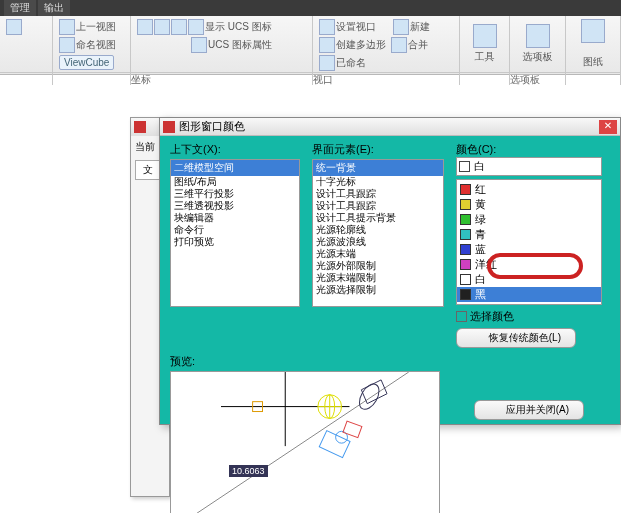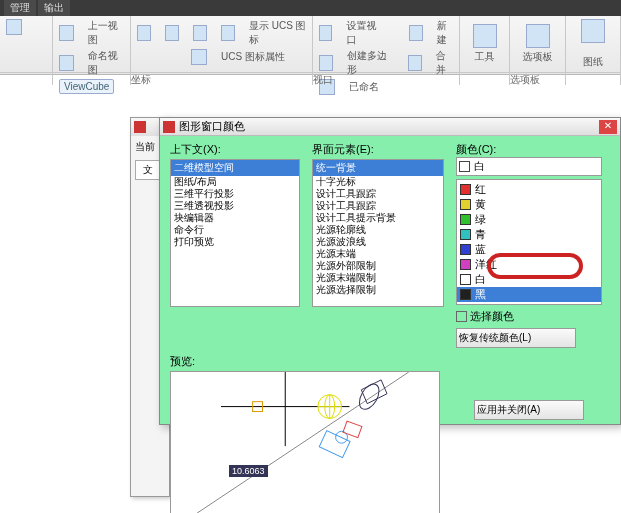--- a/index.html
+++ b/index.html
@@ -2,53 +2,53 @@
 <html><head>
 <meta charset="utf-8">
 <style>
 *{box-sizing:border-box;margin:0;padding:0;font-family:"Microsoft YaHei",SimSun,sans-serif;font-size:11px}
 body{width:621px;height:513px;overflow:hidden;background:#fff}
 .rib{height:75px;background:linear-gradient(#fafafa,#e8e8e8);border-bottom:1px solid #b8b8b8;position:relative}
 .menub{background:#3a3a3a;height:16px;display:flex;gap:2px;padding-left:4px}
 .menub span{color:#ddd;font-size:10px;padding:1px 6px;background:#4a4a4a}
 .pnls{display:flex;height:56px}
 .pnl{border-right:1px solid #c8c8c8;padding:3px 6px;display:flex;flex-direction:column;gap:2px;height:100%}
-.pnl .row{display:flex;gap:14px;align-items:center}
+.pnl .row{display:flex;gap:1px;align-items:center}
 .pnl .ic{width:16px;height:16px;background:#d0e4f5;border:1px solid #9ac}
 .pnl .lbl{font-size:10px;color:#555}
 .vcube{border:1px solid #9ac;background:#eaf3fb;padding:1px 4px;font-size:10px;color:#467;border-radius:2px}
 .rlbl{display:flex;border-top:1px solid #c8c8c8;height:13px}
 .rlbl>div{flex:none;text-align:left;font-size:10px;color:#666;border-right:1px solid #c8c8c8;padding-top:0}
 .rlbl>div:nth-child(1){width:53px}.rlbl>div:nth-child(2){width:78px}.rlbl>div:nth-child(3){width:182px}.rlbl>div:nth-child(4){width:147px}.rlbl>div:nth-child(5){width:50px}.rlbl>div:nth-child(6){width:56px}.rlbl>div:nth-child(7){width:55px}
 .dlg1{position:absolute;left:130px;top:117px;width:40px;height:380px;background:#f4f4f4;border:1px solid #999;box-shadow:2px 2px 4px rgba(0,0,0,.2)}
 .dlg1 .tb{height:18px;background:linear-gradient(#f8f8f8,#e0e0e0);display:flex;align-items:center;padding-left:3px}
 .dlg1 .tb .ai{width:12px;height:12px;background:#c33;display:inline-block;margin-right:3px}
 .dlg1 .hd{font-size:10px;padding:4px}
 .dlg1 .tf{width:26px;height:20px;border:1px solid #aaa;background:#fff;margin:2px 4px;text-align:center;line-height:18px;font-size:10px}
-.dlg{position:absolute;left:159px;top:117px;width:462px;height:308px;background:#86efac;border:1px solid #888;box-shadow:3px 3px 8px rgba(0,0,0,.25)}
+.dlg{position:absolute;left:159px;top:117px;width:462px;height:308px;background:#14b8a6;border:1px solid #888;box-shadow:3px 3px 8px rgba(0,0,0,.25)}
 .dlgtb{height:18px;background:linear-gradient(#f8f8f8,#dfdfdf);border-bottom:1px solid #bbb;display:flex;align-items:center;padding:0 3px}
 .dlgtb .ai{width:12px;height:12px;background:#c33;margin-right:4px}
 .dlgtb .t{font-size:11px;flex:1}
 .dlgtb .x{width:18px;height:14px;background:#d44;color:#fff;text-align:center;line-height:12px;font-size:10px}
 .dlgbody{padding:6px 10px}
 .cols{display:flex;gap:12px}
 .col{flex:1}
 .col .lab{font-size:11px;margin-bottom:2px}
 .lb{border:1px solid #999;background:#fff;height:148px;overflow:hidden}
 .lb .sel{background:#3d7fd6;color:#fff;padding:1px 3px;font-size:10px}
 .lb .it{padding:0 3px;font-size:10px;line-height:12px}
 .colc{width:146px}
 .csw{display:flex;align-items:center;border:1px solid #999;background:#fff;padding:1px 2px;margin-bottom:3px}
 .csw .sq{width:11px;height:11px;border:1px solid #444;margin-right:4px}
 .clist{border:1px solid #999;background:#fff;padding:2px 0;margin-bottom:4px}
 .clist .ci{display:flex;align-items:center;padding:0 3px;line-height:15px}
 .clist .ci .sq{width:11px;height:11px;border:1px solid #333;margin-right:4px}
 .redc{position:absolute;right:38px;top:253px;width:96px;height:26px;border:4px solid #c22;border-radius:16px;pointer-events:none}
 .selck{font-size:10px;margin:4px 0;display:flex;align-items:center;gap:3px}
-.btn{border:1px solid #999;background:linear-gradient(#fafafa,#e4e4e4);text-align:left;padding:2px 2px;font-size:10px;border-radius:0}
+.btn{border:1px solid #999;background:linear-gradient(#fafafa,#e4e4e4);text-align:right;padding:2px 14px;font-size:10px;border-radius:6px}
 .prev{margin-top:6px}
 .prev .lab{font-size:11px;margin-bottom:2px}
 .pvbox{border:1px solid #999;background:#fff;width:270px;height:170px;position:relative;overflow:hidden}
 .pvbox svg{width:100%;height:100%}
 .tag{position:absolute;background:#4a6;color:#fff;font-size:9px;padding:1px 3px}
 .tag.b1{left:58px;top:93px;background:#335}
 .bbtn{position:absolute;bottom:4px;right:36px}
 </style>
 </head>
 <body>

